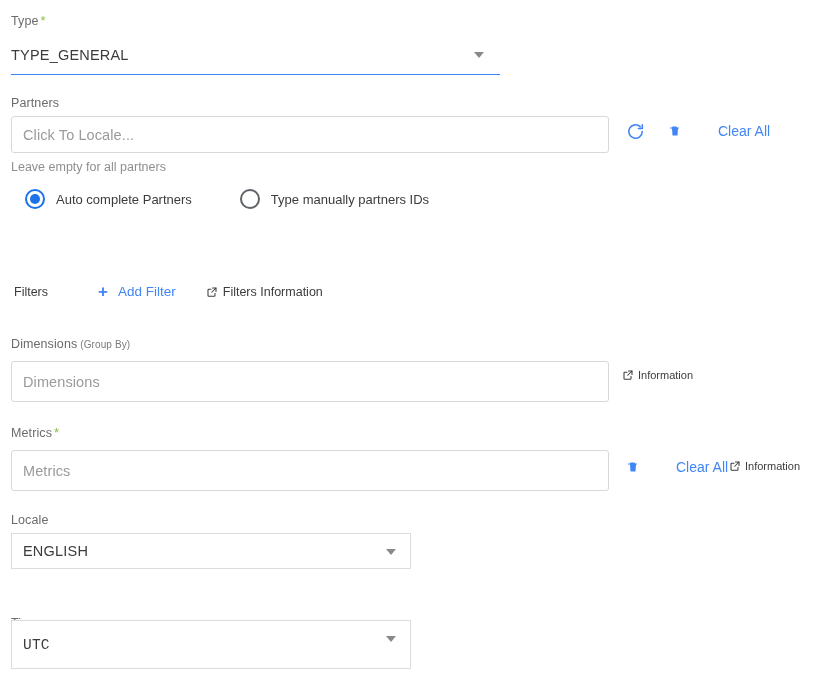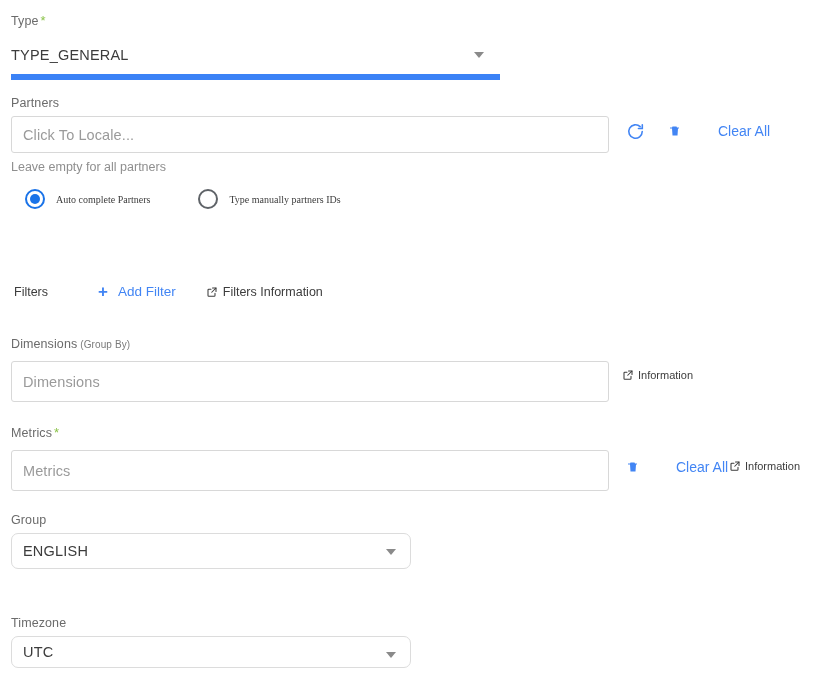--- a/index.html
+++ b/index.html
@@ -40,21 +40,21 @@
   .sub-label {
     font-size: 10px;
     color: #7a7a7a;
     margin-left: 3px;
   }
 
   
   .underline-select {
     position: absolute;
     border: none;
-    border-bottom: 6px solid #3b82f6;
+    border-bottom: 1px solid #3b82f6;
     background: transparent;
     display: flex;
     align-items: center;
   }
   .underline-select .sel-value {
     font-size: 14.5px;
     color: #3c3c3c;
     letter-spacing: .2px;
   }
   .caret {
@@ -80,21 +80,21 @@
   .box-input .ph {
     font-size: 14.5px;
     color: #9a9a9a;
     letter-spacing: .1px;
   }
 
   
   .box-select {
     position: absolute;
     border: 1px solid #dcdcdc;
-    border-radius: 7px;
+    border-radius: 0;
     background: #fff;
     box-sizing: border-box;
     display: flex;
     align-items: center;
     padding-left: 11px;
   }
   .box-select .sel-value {
     font-size: 14.5px;
     color: #3c3c3c;
     letter-spacing: .2px;
@@ -166,24 +166,23 @@
     border: 2px solid #5f6368;
   }
   .radio-dot {
     width: 10px;
     height: 10px;
     border-radius: 50%;
     background: #1a73e8;
   }
   .radio-label {
     margin-left: 11px;
-    font-size: 10px;
+    font-size: 13px;
     color: #3c3c3c;
     white-space: nowrap;
-    font-family: Liberation Serif, serif;
   }
 
   
   .filters-row {
     position: absolute;
     display: flex;
     align-items: center;
   }
   .filters-title {
     font-size: 12.5px;
@@ -314,27 +313,27 @@
     <span class="ext-ic" style="line-height:0;">
       <svg width="12" height="12" viewBox="0 0 24 24" fill="none" stroke="#3c3c3c" stroke-width="2.1" stroke-linecap="round" stroke-linejoin="round">
         <path d="M13 4h7v7"></path>
         <path d="M20 4l-8.5 8.5"></path>
         <path d="M18 14.5V19a1.5 1.5 0 0 1-1.5 1.5h-11A1.5 1.5 0 0 1 4 19V8a1.5 1.5 0 0 1 1.5-1.5H10"></path>
       </svg>
     </span>
     <span>Information</span>
   </div>
 
-  <div class="field-label" style="left:11px; top:513px;">Group</div>
+  <div class="field-label" style="left:11px; top:513px;">Locale</div>
 
   <div class="box-select" style="left:11px; top:533px; width:400px; height:36px;">
     <span class="sel-value">ENGLISH</span>
     <span class="caret" style="right:14px; top:15px;"></span>
   </div>
 
   <div class="field-label" style="left:11px; top:616px;text-align:right;">Timezone</div>
 
-  <div class="box-select" style="left:11px; top:636px; width:400px; height:32px;">
+  <div class="box-select" style="left:11px; top:620px; width:400px; height:49px;font-family:Liberation Mono, monospace;">
     <span class="sel-value">UTC</span>
     <span class="caret" style="right:14px; top:15px;"></span>
   </div>
 
 </div>
 
 </body></html>

